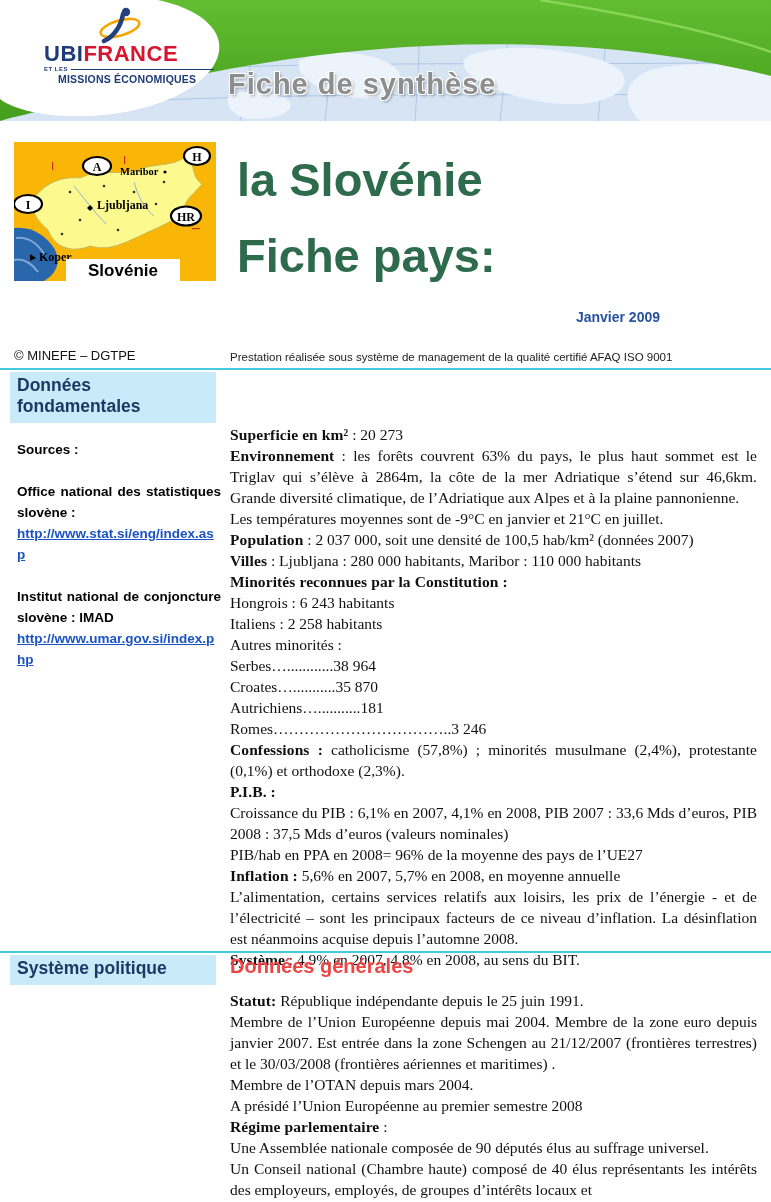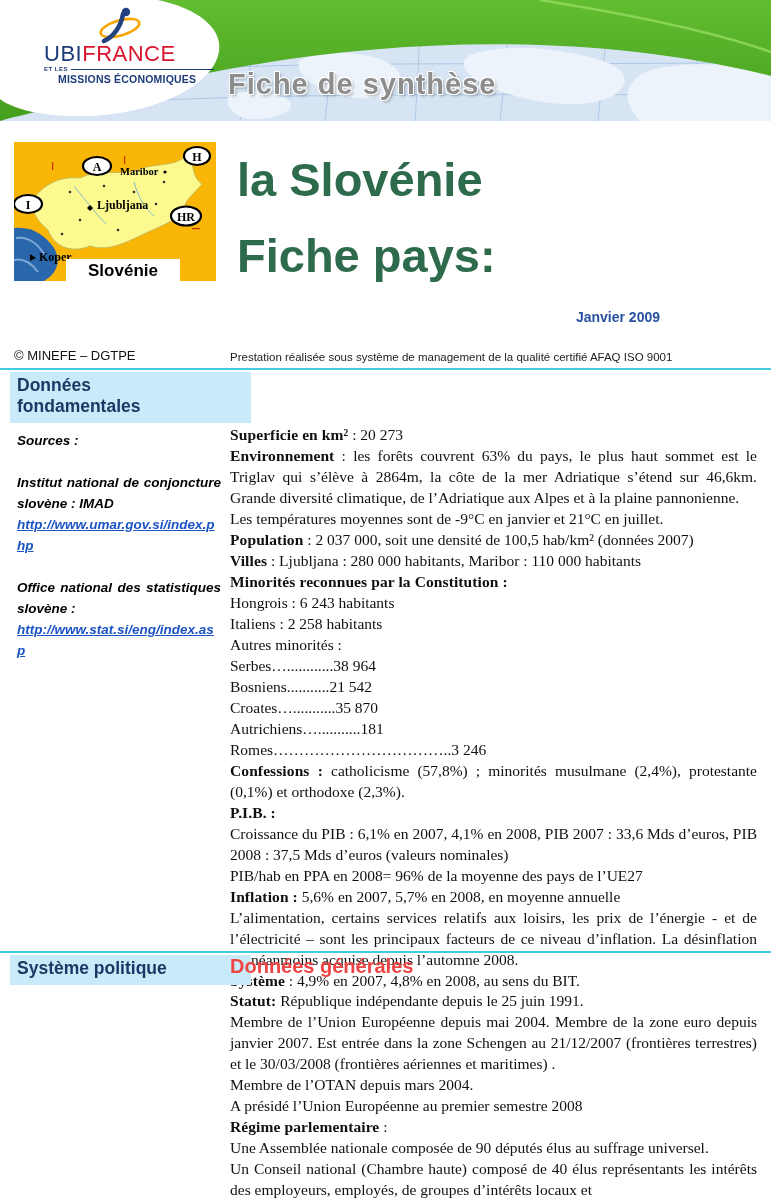--- a/index.html
+++ b/index.html
@@ -10,47 +10,47 @@
   .banner { position:absolute; left:0; top:0; width:771px; height:121px; }
   .banner svg { display:block; }
   .banner-title {
     position:absolute; left:228px; top:68px;
     font-size:29px; font-weight:bold; letter-spacing:1px; color:#8d8d8d;
     text-shadow:1px 1px 0 #fff,-1px -1px 0 #fff,1px -1px 0 #fff,-1px 1px 0 #fff,2px 2px 3px rgba(70,70,70,.45);
     white-space:nowrap;
   }
   .logo { position:absolute; left:44px; top:6px; width:170px; }
   .logo-figure { margin-left:48px; height:38px; }
-  .logo-word { font-size:22px; font-weight:normal; letter-spacing:.5px; line-height:20px; white-space:nowrap; }
+  .logo-word { font-size:22px; font-weight:bold; letter-spacing:.5px; line-height:20px; white-space:nowrap; }
   .logo-ubi { color:#1d3b78; }
   .logo-france { color:#d8142f; }
   .logo-etles { display:flex; align-items:center; gap:3px; margin-top:2px; }
   .logo-etles span { font-size:6px; font-weight:bold; color:#1d3b78; letter-spacing:.5px; }
   .logo-etles i { flex:1; border-top:1px solid #1d3b78; height:0; }
   .logo-missions { font-size:10.5px; font-weight:bold; color:#1d3b78; letter-spacing:.2px; margin-top:1px; white-space:nowrap;padding-left:14px; }
 
   
   .map-thumb { position:absolute; left:14px; top:142px; width:202px; height:139px; }
   .doc-title { position:absolute; left:237px; top:142px; font-size:47px; font-weight:bold; color:#2d6b4c; line-height:76px; white-space:nowrap; }
   .date-row { position:absolute; left:237px; top:309px; width:423px; text-align:right; font-size:14px; font-weight:bold; color:#27529f; }
 
   
   .copyright { position:absolute; left:14px; top:348px; font-size:13px; color:#111; }
   .quality   { position:absolute; left:230px; top:351px; font-size:11.5px; color:#222; }
 
   .rule { position:absolute; left:0; width:771px; height:2px; background:#45cbe0; }
   #rule1 { top:368px; } #rule2 { top:951px; }
 
   
-  .box-head { background:#c9eaf8; color:#1c3864; font-weight:bold; font-size:17.5px; line-height:21px; padding:3px 10px 6px 7px; box-sizing:border-box; width:241px; }
+  .box-head { background:#c9eaf8; color:#1c3864; font-weight:bold; font-size:17.5px; line-height:21px; padding:3px 10px 6px 7px; box-sizing:border-box; width:206px; }
   .box-head .wrap150 { display:block; width:155px; }
   .side-col1 { position:absolute; left:10px; top:372px; width:215px; }
   .side-col2 { position:absolute; left:10px; top:955px; width:215px; }
 
-  .sources { font-weight:bold; font-size:13.5px; line-height:21px; text-align:justify; padding:7px 4px 0 7px; color:#000;font-style:italic; }
+  .sources { font-weight:bold; font-size:13.5px; line-height:21px; text-align:justify; padding:16px 4px 0 7px; color:#000; }
   .src-group { margin-top:21px; }
   .src-link { color:#1a53c4; font-weight:bold; word-break:break-all; text-decoration:underline; display:block; }
 
   .main-col { position:absolute; left:230px; width:527px; }
   #main1 { top:424px; }
   #main2 { top:955px; }
   .main-col p { margin:0; font-family:"Liberation Serif","DejaVu Serif",serif; font-size:15.5px; line-height:21px; text-align:justify; color:#101010; }
   .main-col p b { letter-spacing:.1px; }
   .sub-head { font-size:20px; font-weight:bold; color:#ef4444; margin:0 0 12px 0; font-family:"Liberation Sans",sans-serif; }
 </style>
@@ -173,41 +173,40 @@
   <div class="quality">Prestation réalisée sous système de management de la qualité certifié AFAQ ISO 9001</div>
   <div class="rule" id="rule1"></div>
 
   <div class="side-col1">
     <div class="box-head">
       <span class="wrap150">Données fondamentales</span>
     </div>
     <div class="sources">
       <div>Sources :</div>
       <div class="src-group">
+        <div>Office national des statistiques slovène :</div>
+        <a class="src-link" href="#">http://www.stat.si/eng/index.asp</a>
+      </div>
+      <div class="src-group">
         <div>Institut national de conjoncture slovène : IMAD</div>
         <a class="src-link" href="#">http://www.umar.gov.si/index.php</a>
-      </div>
-      <div class="src-group">
-        <div>Office national des statistiques slovène :</div>
-        <a class="src-link" href="#">http://www.stat.si/eng/index.asp</a>
       </div>
     </div>
   </div>
   <div class="main-col" id="main1">
       <p><b>Superficie en km²</b> : 20 273</p>
       <p><b>Environnement</b> : les forêts couvrent 63% du pays, le plus haut sommet est le Triglav qui s’élève à 2864m, la côte de la mer Adriatique s’étend sur 46,6km. Grande diversité climatique, de l’Adriatique aux Alpes et à la plaine pannonienne.</p>
       <p>Les températures moyennes sont de -9°C en janvier et 21°C en juillet.</p>
       <p><b>Population</b> : 2 037 000, soit une densité de 100,5 hab/km²  (données 2007)</p>
       <p><b>Villes</b> : Ljubljana : 280 000 habitants, Maribor : 110 000 habitants</p>
       <p><b>Minorités reconnues par la Constitution :</b></p>
       <p>Hongrois : 6 243 habitants</p>
       <p>Italiens : 2 258 habitants</p>
       <p>Autres minorités :</p>
       <p>Serbes…............38 964</p>
-      <p>Bosniens...........21 542</p>
       <p>Croates…...........35 870</p>
       <p>Autrichiens…...........181</p>
       <p>Romes……………………………..3 246</p>
       <p><b>Confessions :</b> catholicisme (57,8%) ; minorités musulmane (2,4%), protestante (0,1%) et orthodoxe (2,3%).</p>
       <p><b>P.I.B. :</b></p>
       <p>Croissance du PIB : 6,1% en 2007, 4,1% en 2008, PIB 2007 : 33,6 Mds d’euros, PIB 2008 : 37,5 Mds d’euros (valeurs nominales)</p>
       <p>PIB/hab en PPA en 2008= 96% de la moyenne des pays de l’UE27</p>
       <p><b>Inflation :</b> 5,6% en 2007, 5,7% en 2008, en moyenne annuelle</p>
       <p>L’alimentation, certains services relatifs aux loisirs, les prix de l’énergie  - et de l’électricité – sont les principaux facteurs de ce niveau d’inflation. La désinflation est néanmoins acquise depuis l’automne 2008.</p>
       <p><b>Système</b> : 4,9% en 2007, 4,8% en 2008, au sens du BIT.</p>

